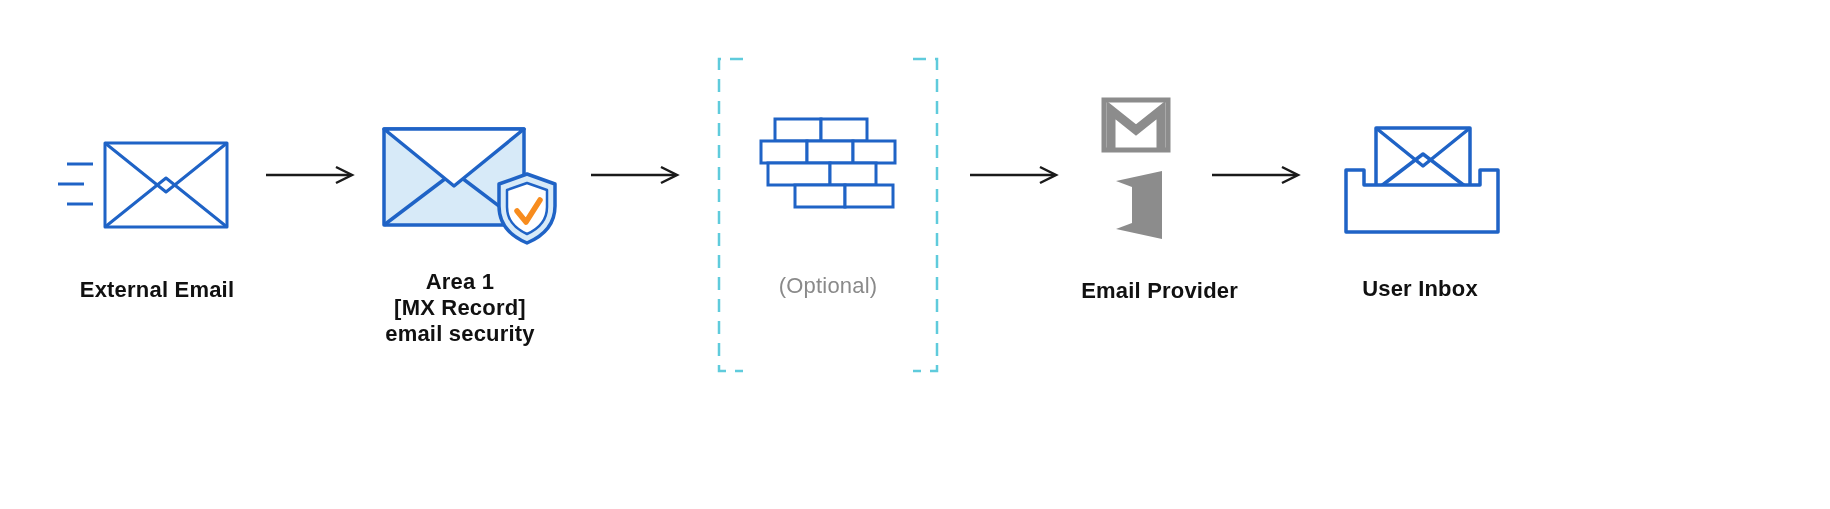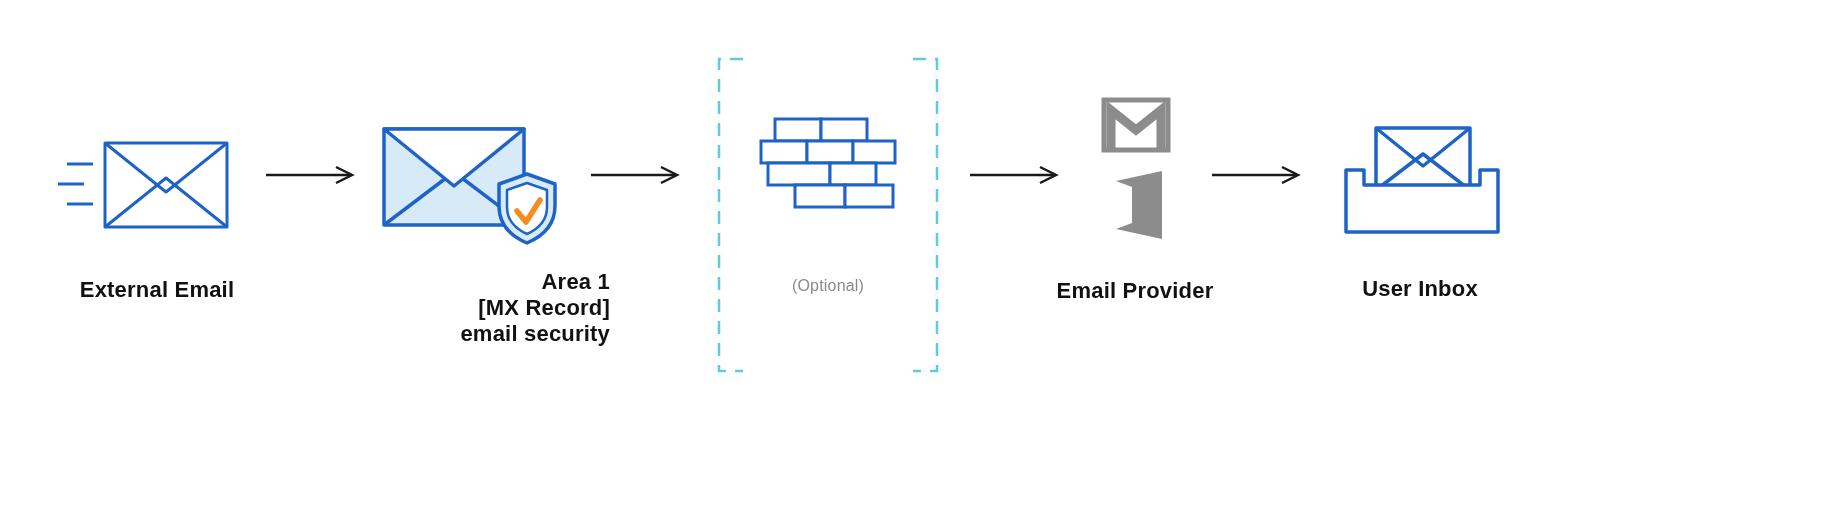--- a/index.html
+++ b/index.html
@@ -15,21 +15,21 @@
   .label {
     position: absolute;
     text-align: center;
     color: #111111;
     font-size: 22px;
     font-weight: 600;
     letter-spacing: 0.2px;
     line-height: 26px;
   }
   .sublabel {
-    font-size: 16px;
+    font-size: 22px;
     font-weight: 400;
     color: #8A8A8A;
     margin-top: 3px;
   }
 </style>
 </head>
 <body>
 
 <div>
 
@@ -55,21 +55,21 @@
       <rect x="3" y="3" width="140" height="96" fill="#D7EAF8"></rect>
       <path d="M3 99 L73 46 L143 99" fill="none"></path>
       <path d="M3 3 L73 60 L143 3 Z" fill="#ffffff"></path>
     </g>
     <g stroke-linejoin="round">
       <path d="M146 48 L174 58 L174 80 Q174 105 146 117 Q118 105 118 80 L118 58 Z" fill="#D7EAF8" stroke="#1F63C6" stroke-width="3.5"></path>
       <path d="M146 57 L166 64 L166 81 Q166 99 146 108 Q126 99 126 81 L126 64 Z" fill="#ffffff" stroke="#1F63C6" stroke-width="2.5"></path>
       <path d="M136 85 L145 96 L159 74" fill="none" stroke="#F78C1E" stroke-width="5.5" stroke-linecap="round" stroke-linejoin="round"></path>
     </g>
   </svg>
-  <div class="label" style="left:310px; top:269px; width:300px;text-align:right;">
+  <div class="label" style="left:310px; top:269px; width:300px;">
     <div>Area 1</div>
     <div>[MX Record]</div>
     <div>email security</div>
   </div>
 
   <svg class="abs" style="left:589px; top:163px;" width="92" height="24" viewBox="0 0 92 24">
     <line x1="2" y1="12" x2="86" y2="12" stroke="#1A1A1A" stroke-width="2.5"></line>
     <path d="M72 4 L88 12 L72 20" fill="none" stroke="#1A1A1A" stroke-width="2.5"></path>
   </svg>
 
@@ -102,21 +102,21 @@
   </svg>
 
   <svg class="abs" style="left:1100px; top:96px;" width="72" height="58" viewBox="0 0 72 58">
     <rect x="4" y="4" width="64" height="50" fill="#ffffff" stroke="#8C8C8C" stroke-width="5"></rect>
     <path d="M11 52 L11 14 L36 34 L61 14 L61 52" fill="none" stroke="#8C8C8C" stroke-width="9"></path>
   </svg>
   <svg class="abs" style="left:1104px; top:168px;" width="64" height="74" viewBox="0 0 64 72">
     <polygon points="58,2 58,70 12,60 12,12" fill="#8C8C8C"></polygon>
     <polygon points="12,60 28,54 28,18 12,12" fill="#ffffff"></polygon>
   </svg>
-  <div class="label" style="left:985px; top:278px; width:300px;">Email Provider</div>
+  <div class="label" style="left:938px; top:278px; width:300px;text-align:right;">Email Provider</div>
 
   <svg class="abs" style="left:1210px; top:163px;" width="92" height="24" viewBox="0 0 92 24">
     <line x1="2" y1="12" x2="86" y2="12" stroke="#1A1A1A" stroke-width="2.5"></line>
     <path d="M72 4 L88 12 L72 20" fill="none" stroke="#1A1A1A" stroke-width="2.5"></path>
   </svg>
 
   <svg class="abs" style="left:1342px; top:124px;" width="160" height="112" viewBox="0 0 160 112">
     <g stroke="#1F63C6" stroke-width="3.5" stroke-linejoin="round">
       <rect x="34" y="4" width="94" height="62" fill="#ffffff"></rect>
       <path d="M34 66 L81 30 L128 66" fill="none"></path>

